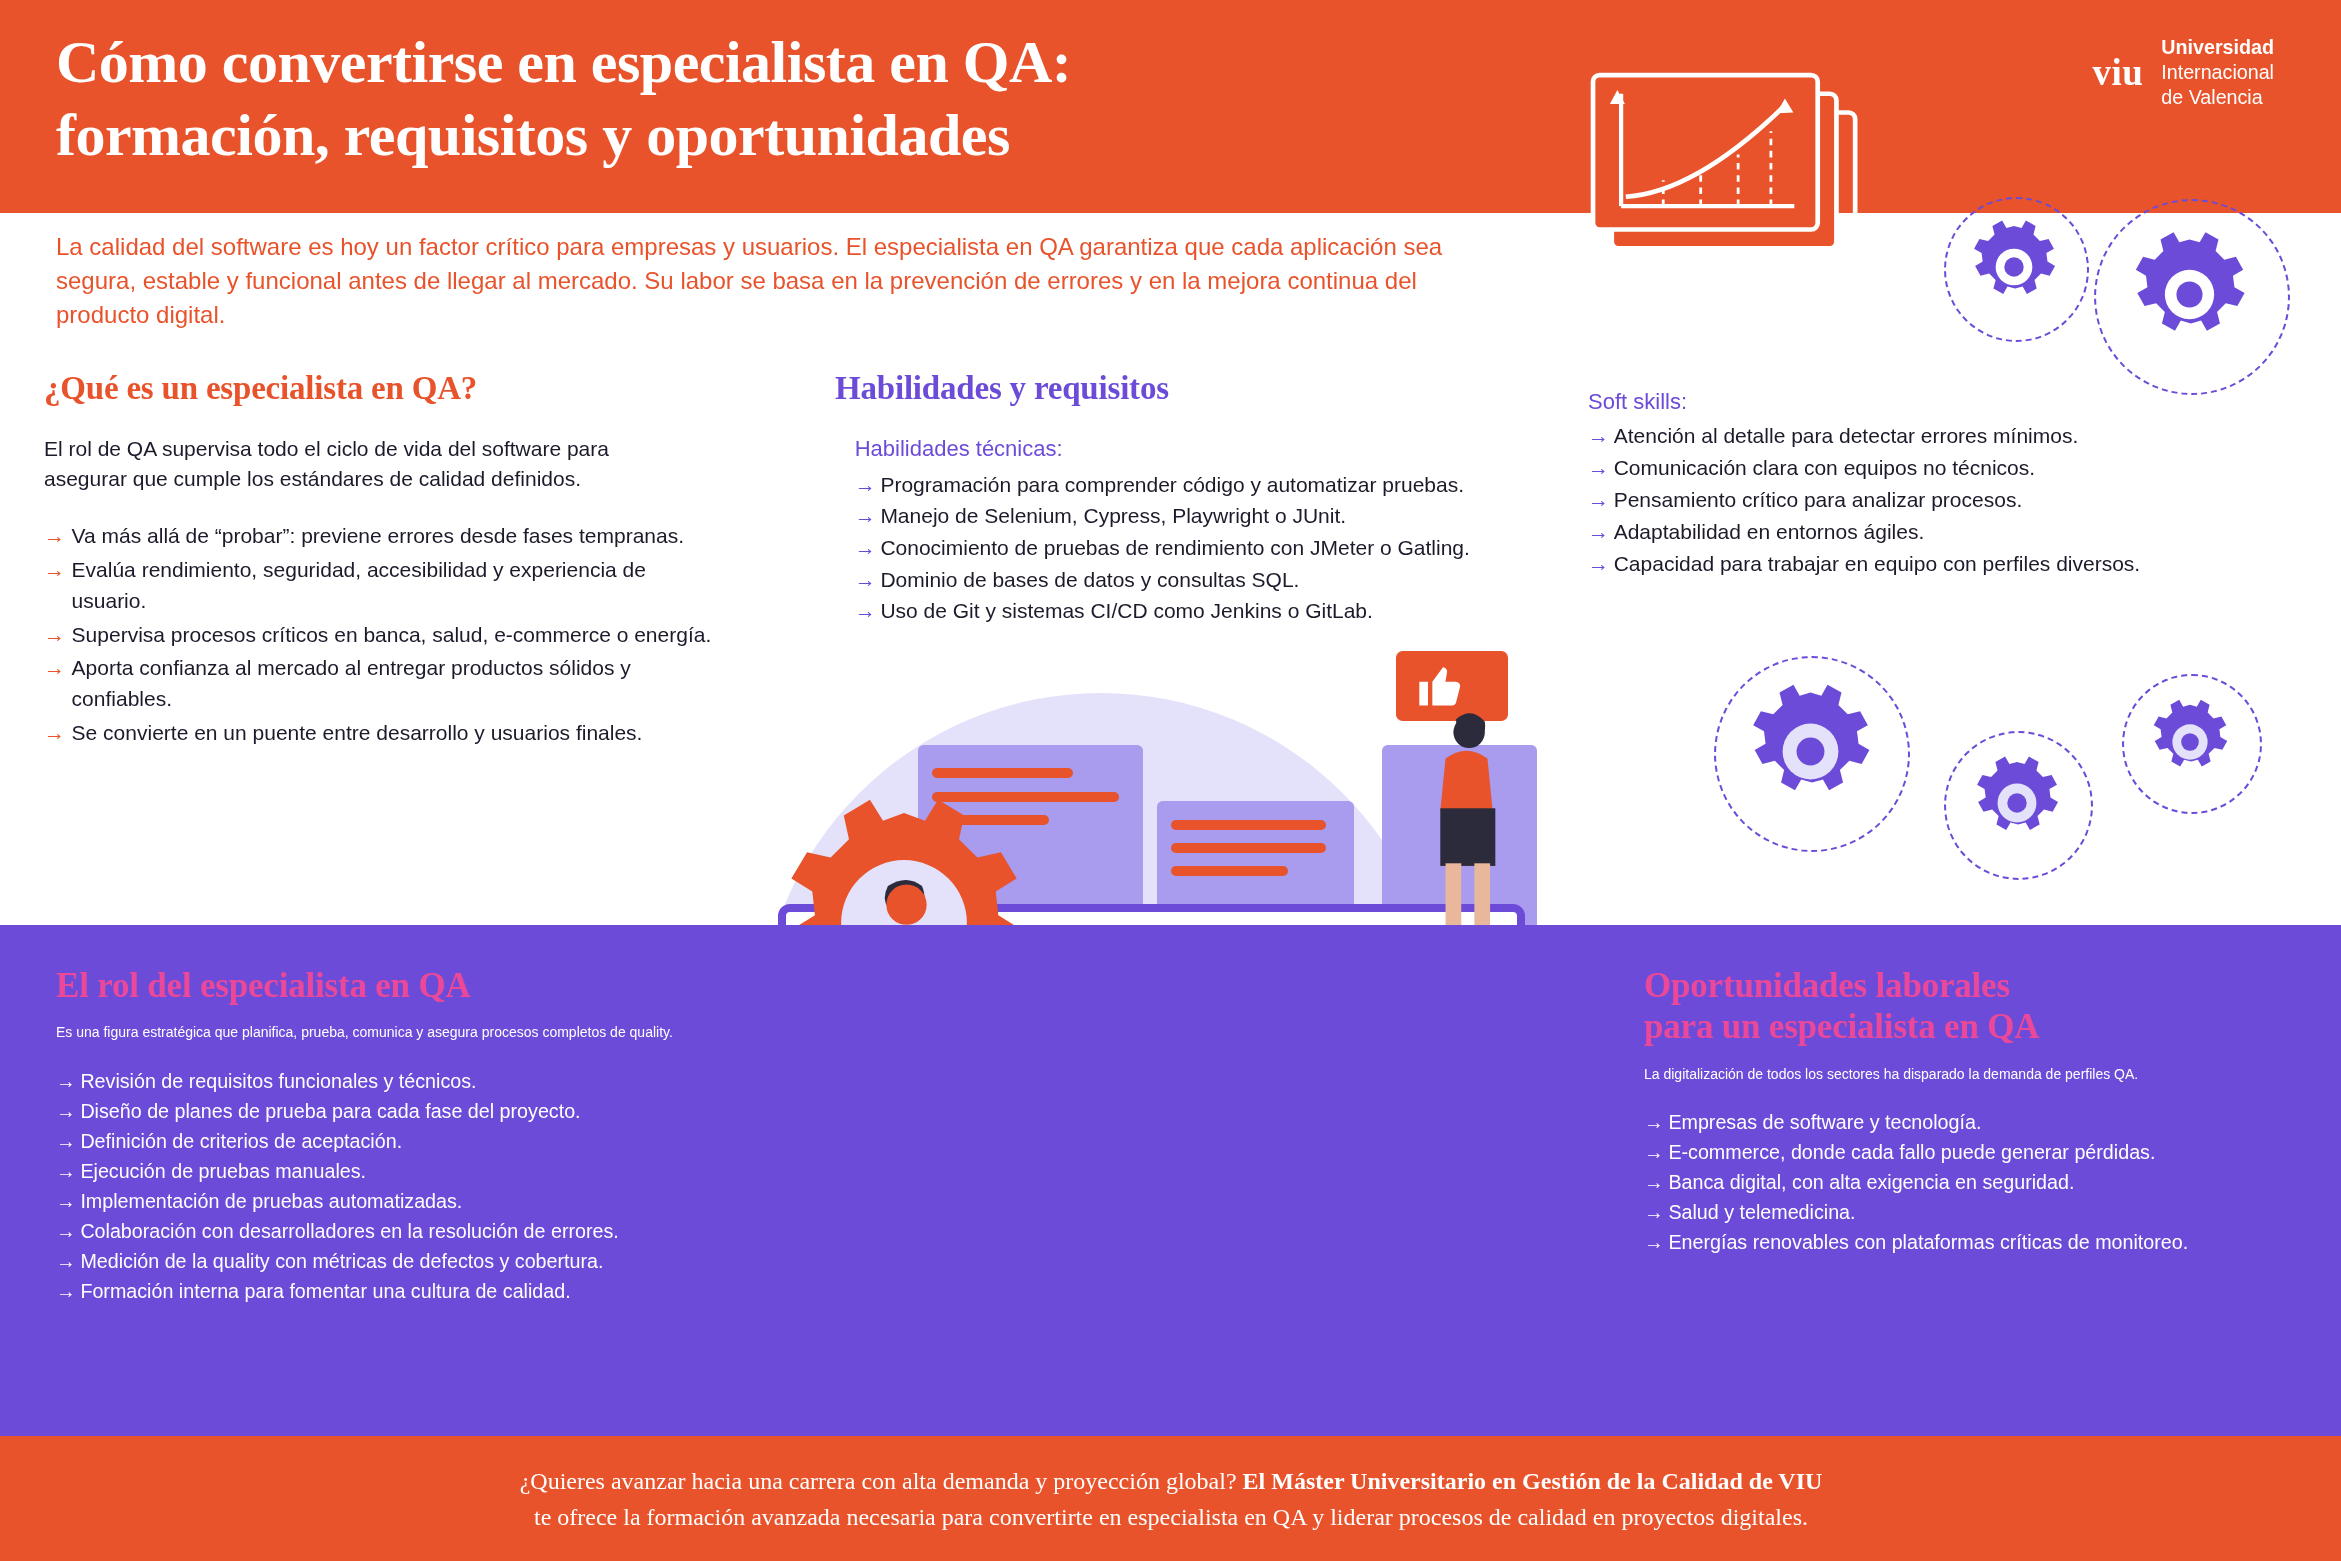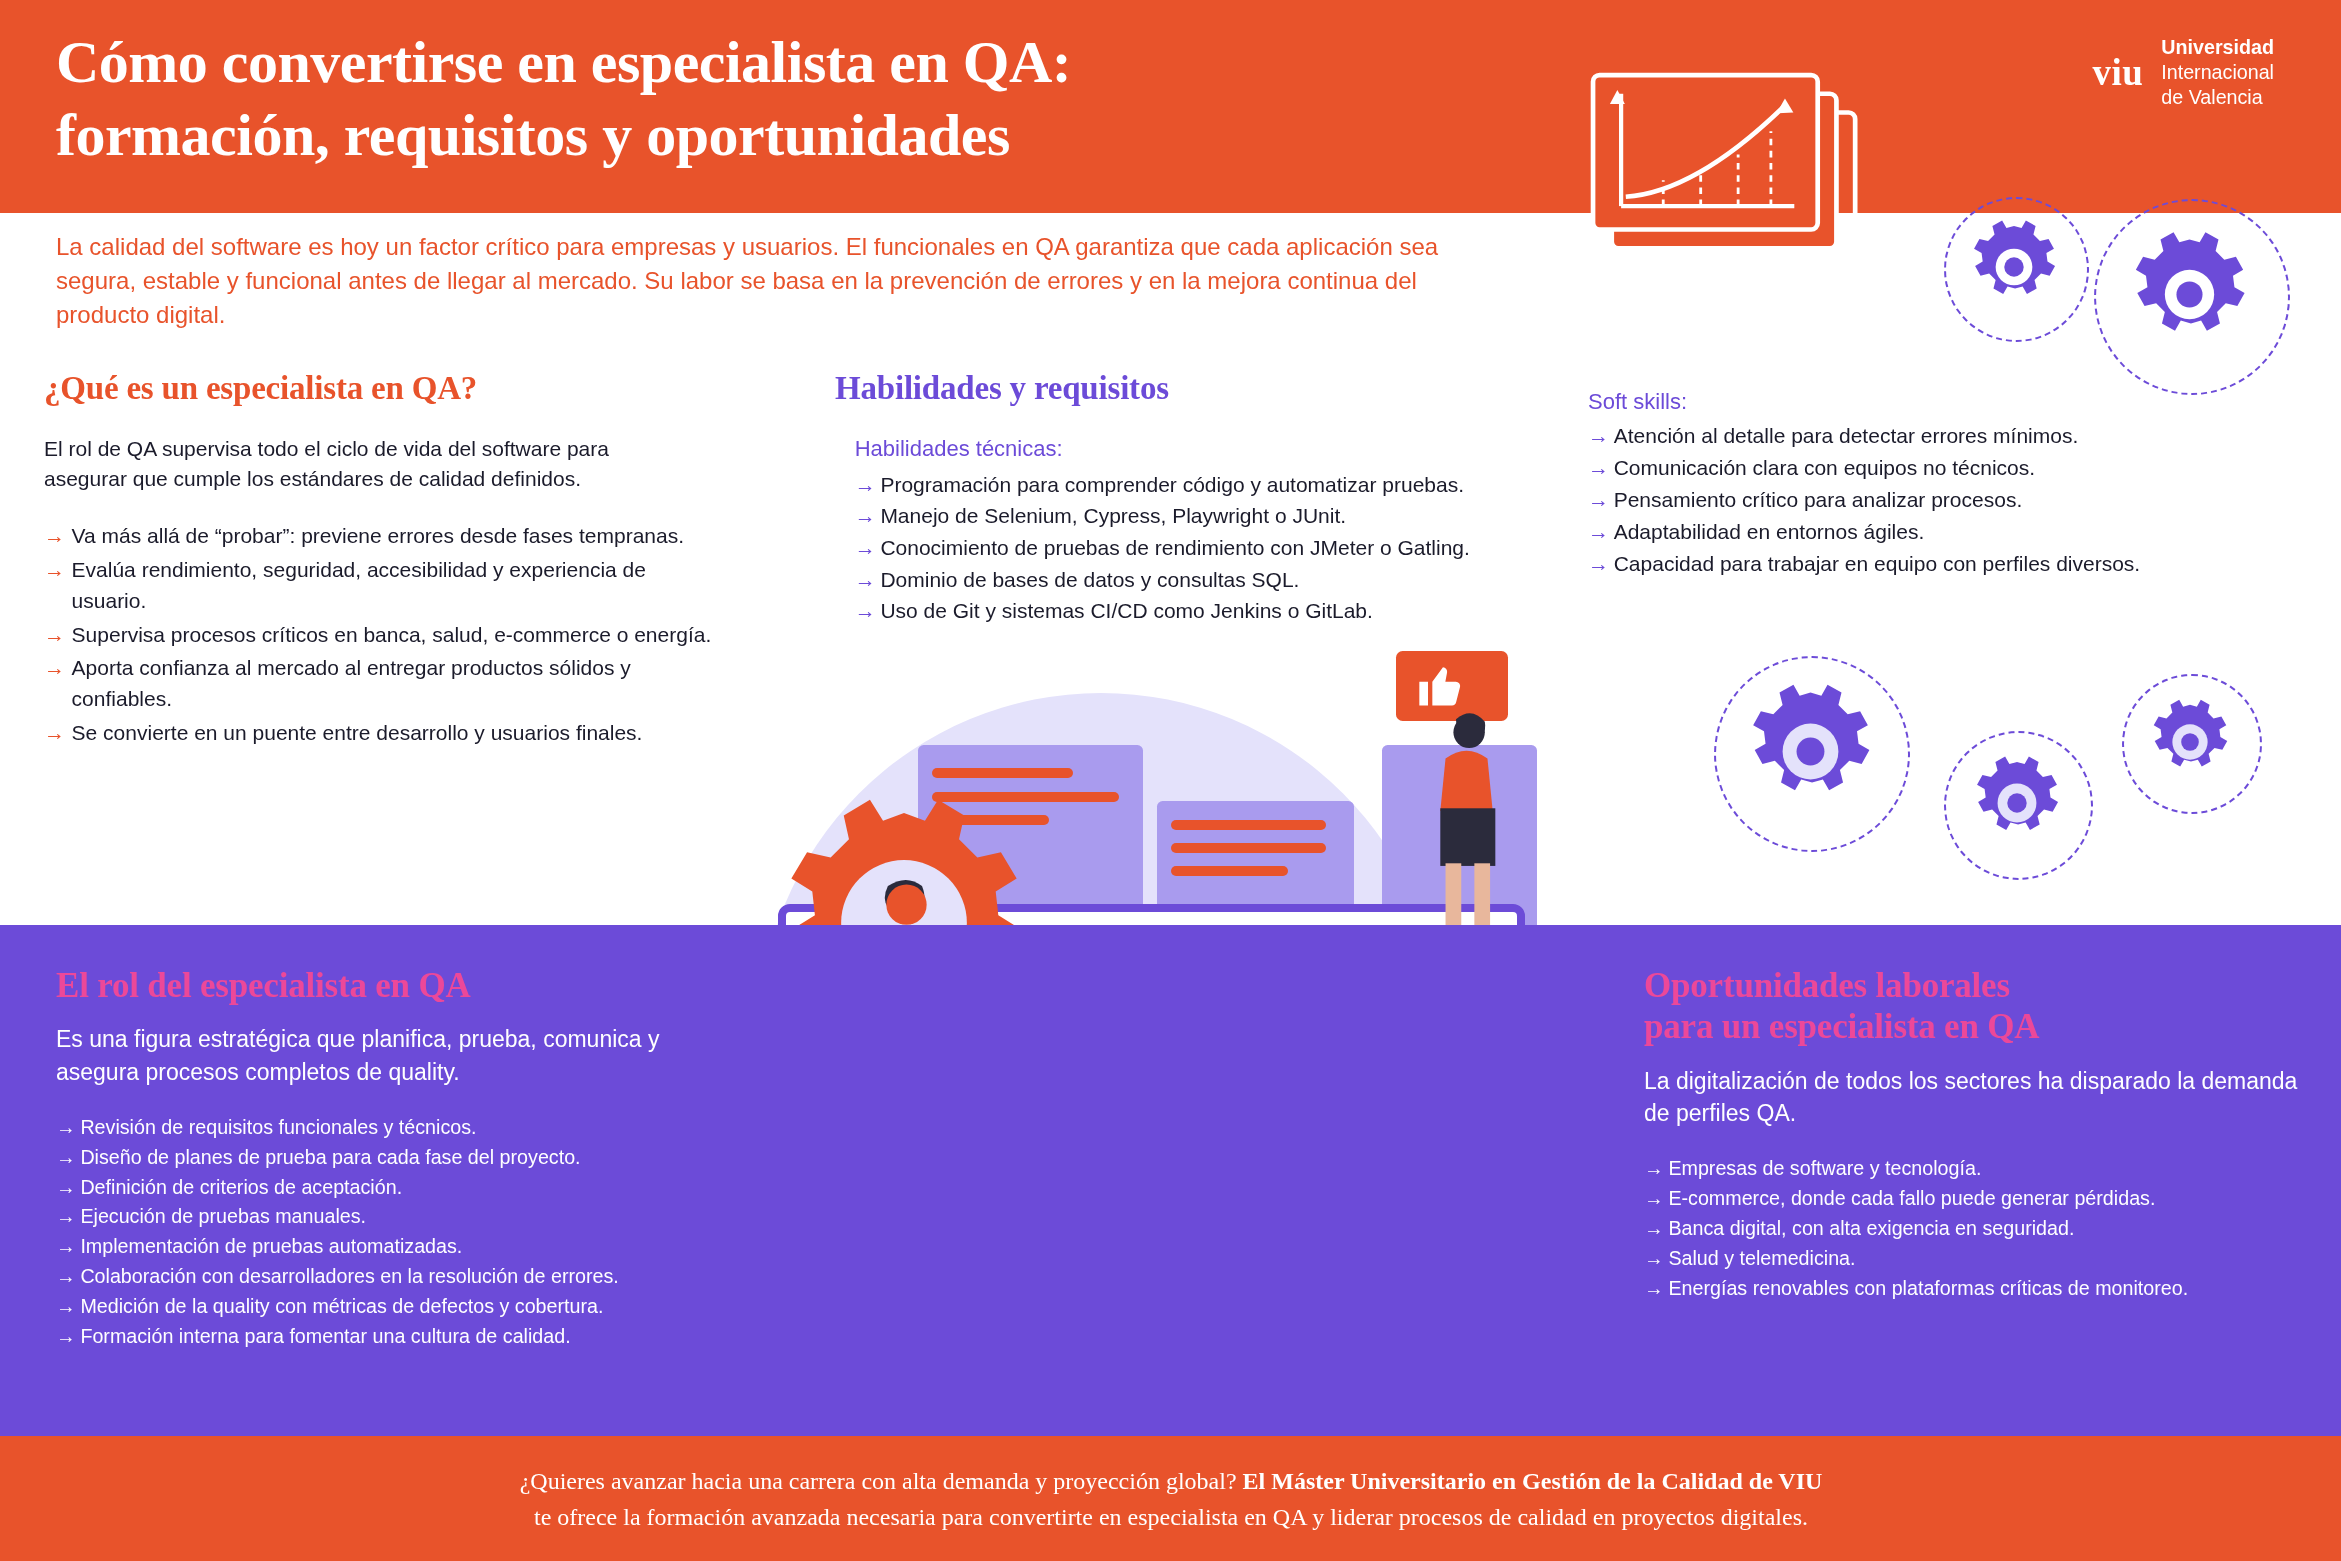--- a/index.html
+++ b/index.html
@@ -76,21 +76,21 @@
   .purple{
     position:absolute;left:0;top:925px;width:2342px;height:511px;
     background:#6C4BD8;
   }
   .panel-left{position:absolute;left:56px;top:965px;width:670px;color:#ffffff;}
   .panel-right{position:absolute;left:1644px;top:965px;width:665px;color:#ffffff;}
   .panel-title{
     font-family:"Liberation Serif",serif;font-weight:bold;font-size:35px;color:#ec4899;
     line-height:1.18;letter-spacing:-0.2px;
   }
-  .panel-sub{color:#ffffff;font-size:23px;line-height:1.42;margin-top:17px;}
+  .panel-sub{color:#ffffff;font-size:14px;line-height:1.42;margin-top:17px;}
   .panel-list{margin-top:24px;}
   .panel-list .li{
     color:#ffffff;font-size:19.7px;line-height:1.45;display:flex;gap:4.7px;margin-bottom:1.4px;
   }
   .panel-list .ar{flex:0 0 auto;}
   
   .footer{
     position:absolute;left:0;top:1436px;width:2342px;height:126px;background:#E8532B;
     display:flex;flex-direction:column;align-items:center;justify-content:center;
   }
@@ -172,21 +172,21 @@
 
 <svg style="position:absolute;left:2117px;top:222px;" width="145" height="145" viewBox="0 0 100 100">
   <g fill="#6C4BD8">
       <path d="M50 12l7 2 4-7 9 5-2 8 6 6 8-2 5 9-7 4 1 8 7 4-5 9-8-2-6 6 2 8-9 5-4-7-7 2-7-2-4 7-9-5 2-8-6-6-8 2-5-9 7-4-1-8-7-4 5-9 8 2 6-6-2-8 9-5 4 7z"></path>
     </g>
   <circle cx="50" cy="50" r="17" fill="#ffffff"></circle>
     <circle cx="50" cy="50" r="9" fill="#6C4BD8"></circle>
 </svg>
 <div class="dashed-ring" style="left:2094px;top:199px;width:192px;height:192px;"></div>
 
-<div class="intro">La calidad del software es hoy un factor crítico para empresas y usuarios. El funcionales en QA garantiza que cada aplicación sea segura, estable y funcional antes de llegar al mercado. Su labor se basa en la prevención de errores y en la mejora continua del producto digital.</div>
+<div class="intro">La calidad del software es hoy un factor crítico para empresas y usuarios. El especialista en QA garantiza que cada aplicación sea segura, estable y funcional antes de llegar al mercado. Su labor se basa en la prevención de errores y en la mejora continua del producto digital.</div>
 
 <div class="col-left">
   <h2 class="sec">¿Qué es un especialista en QA?</h2>
   <div class="body-text p1">El rol de QA supervisa todo el ciclo de vida del software para asegurar que cumple los estándares de calidad definidos.</div>
   <div class="arrow-list">
     <div class="li">
         <span class="ar">→</span>
         <span>Va más allá de “probar”: previene errores desde fases tempranas.</span>
       </div>
     <div class="li">

